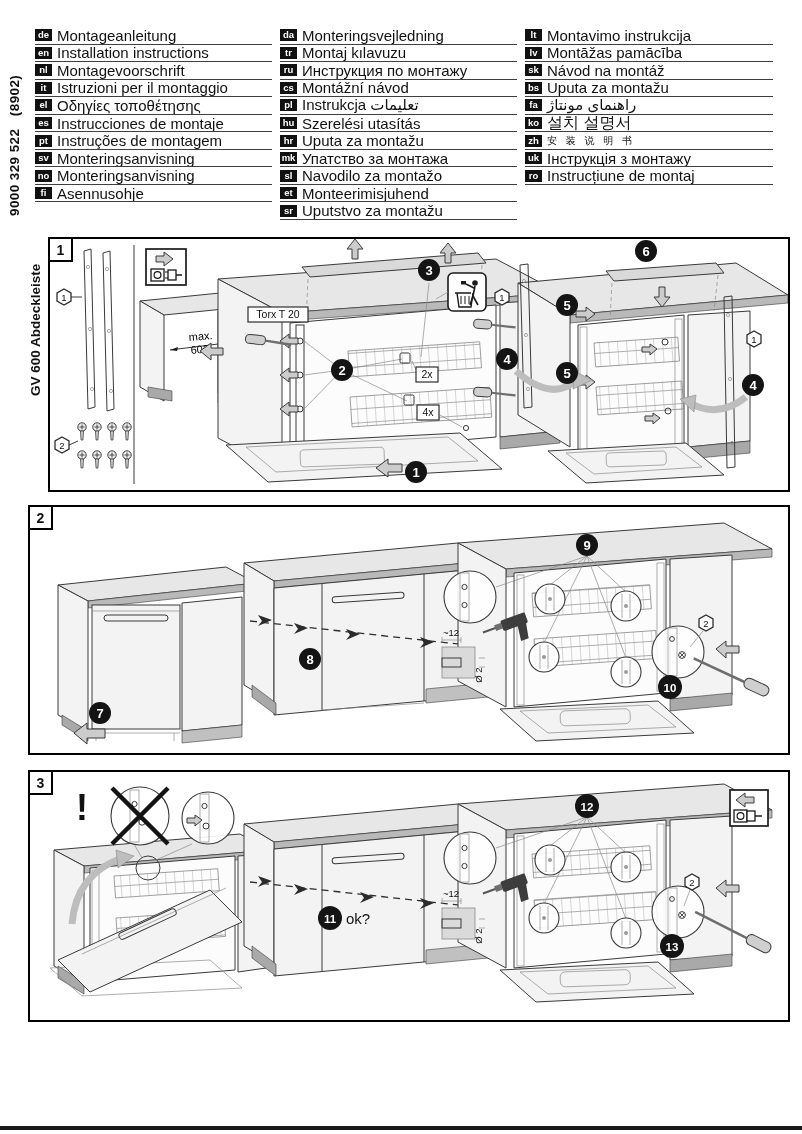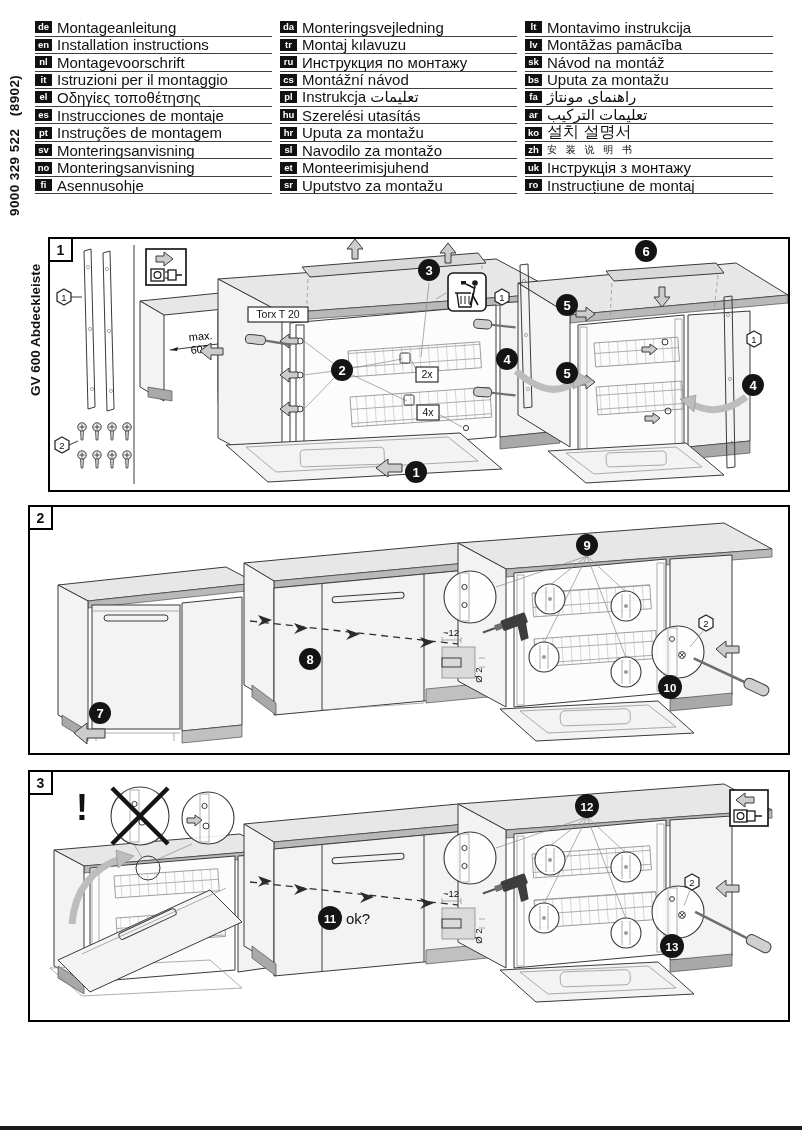--- a/index.html
+++ b/index.html
@@ -2,21 +2,21 @@
 <html><head>
 <meta charset="utf-8">
 <style>
   html,body{margin:0;padding:0;background:#888}
   .page{position:relative;width:802px;height:1134px;background:#fff;margin:0 auto;
         font-family:"Liberation Sans","DejaVu Sans",sans-serif;color:#111;overflow:hidden}
   .docnum{position:absolute;left:7px;top:216px;transform:rotate(-90deg);transform-origin:0 0;
           font-weight:bold;font-size:13.5px;white-space:pre;letter-spacing:.4px}
   .gvlabel{position:absolute;left:28px;top:396px;transform:rotate(-90deg);transform-origin:0 0;
            font-weight:bold;font-size:13.5px;white-space:nowrap}
-  .lang-table{position:absolute;left:35px;top:19px;display:flex}
+  .lang-table{position:absolute;left:35px;top:27px;display:flex}
   .lang-col{width:237px}
   .lang-col+.lang-col{margin-left:8px}
   .lang-col.c3{width:248px}
   .lrow{display:flex;align-items:center;height:16.55px;border-bottom:1px solid #3f3f3f;overflow:hidden}
   .lcode{background:#111;color:#fff;font-weight:bold;font-size:9.5px;min-width:17px;height:12px;
          line-height:12.5px;text-align:center;margin-right:5px;flex:none}
   .llabel{font-size:15px;white-space:nowrap}
   .row-cjk .llabel{font-size:16px}
   .row-zh .llabel{font-size:10px;letter-spacing:3px}
   .panel{position:absolute;border:2px solid #000;background:#fff;box-sizing:border-box}
@@ -127,20 +127,24 @@
         </div>
       <div class="lrow">
           <span class="lcode">hu</span>
           <span class="llabel">Szerelési utasítás</span>
         </div>
       <div class="lrow">
           <span class="lcode">hr</span>
           <span class="llabel">Uputa za montažu</span>
         </div>
       <div class="lrow">
+          <span class="lcode">mk</span>
+          <span class="llabel">Упатство за монтажа</span>
+        </div>
+      <div class="lrow">
           <span class="lcode">sl</span>
           <span class="llabel">Navodilo za montažo</span>
         </div>
       <div class="lrow">
           <span class="lcode">et</span>
           <span class="llabel">Monteerimisjuhend</span>
         </div>
       <div class="lrow">
           <span class="lcode">sr</span>
           <span class="llabel">Uputstvo za montažu</span>
@@ -159,24 +163,20 @@
           <span class="lcode">sk</span>
           <span class="llabel">Návod na montáž</span>
         </div>
       <div class="lrow">
           <span class="lcode">bs</span>
           <span class="llabel">Uputa za montažu</span>
         </div>
       <div class="lrow">
           <span class="lcode">fa</span>
           <span class="llabel">راهنمای مونتاژ</span>
-        </div>
-      <div class="lrow">
-          <span class="lcode">ar</span>
-          <span class="llabel">تعليمات التركيب</span>
         </div>
       <div class="lrow row-cjk">
           <span class="lcode">ko</span>
           <span class="llabel">설치 설명서</span>
         </div>
       <div class="lrow row-cjk row-zh">
           <span class="lcode">zh</span>
           <span class="llabel">安 装 说 明 书</span>
         </div>
       <div class="lrow">

